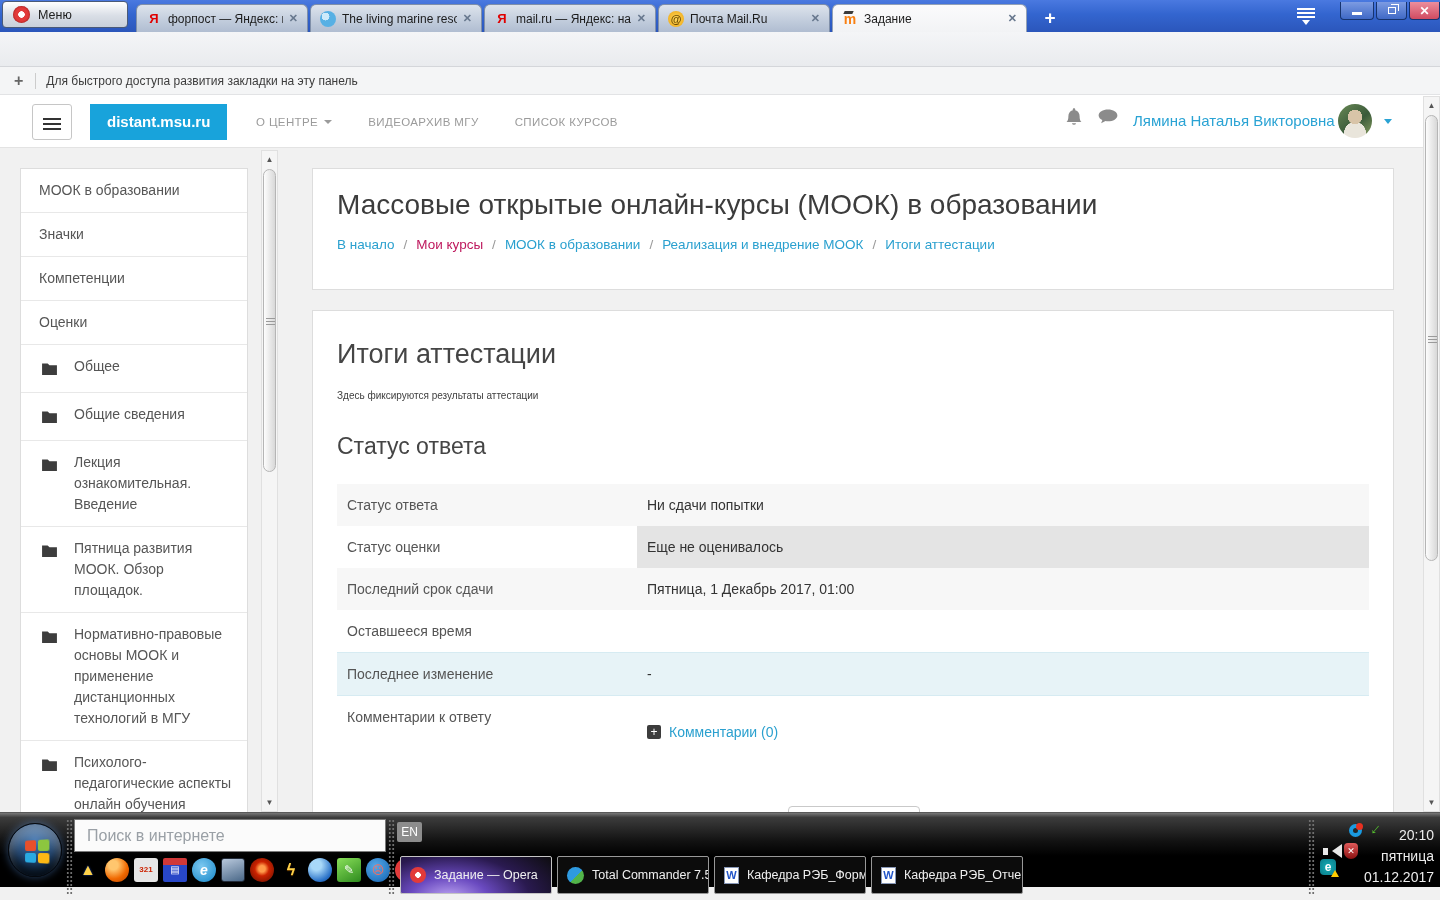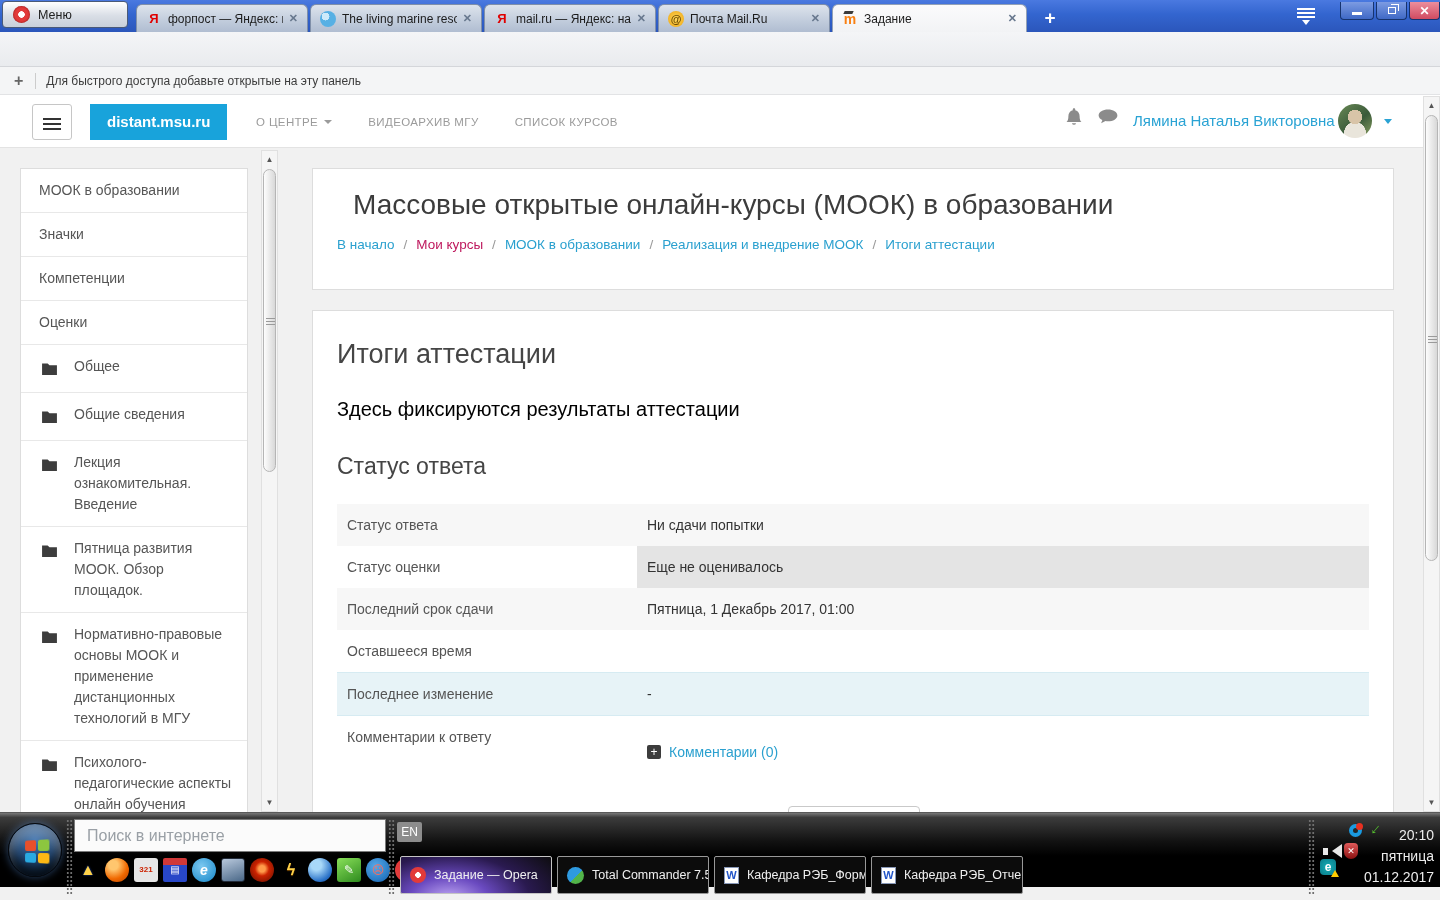--- a/index.html
+++ b/index.html
@@ -113,29 +113,29 @@
   .sb-arrow.up { top:1px; } .sb-arrow.down { bottom:1px; }
   .sb-thumb { position:absolute; left:1px; width:13px; background:linear-gradient(90deg,#fdfdfd,#d8d8d8);
     border:1px solid #b5b5b5; border-radius:7px; }
   .sb-side .sb-thumb { top:18px; height:303px; }
   .sb-page .sb-thumb { top:18px; height:446px; }
   .sb-grip { position:absolute; left:2px; width:9px; height:8px;
     background:repeating-linear-gradient(180deg,#9a9a9a 0 1px,rgba(0,0,0,0) 1px 3px); }
   .sb-side .sb-grip { top:148px; } .sb-page .sb-grip { top:220px; }
 
   .course-card { left:312px; top:168px; width:1082px; height:122px; }
-  .course-title { padding:20px 40px 0; font-size:28px; font-weight:400; color:#3c3c3c; }
+  .course-title { padding:20px 24px 0; font-size:28px; font-weight:400; color:#3c3c3c; }
   .breadcrumb { padding:16px 24px 0; font-size:13.5px; display:flex; gap:9px; flex-wrap:wrap; }
   .crumb.link { color:#2aa0cf; }
   .crumb.plain { color:#be185d; }
   .crumb-sep { color:#999; }
 
   .assign-card { left:312px; top:310px; width:1082px; height:560px; padding:20px 24px; }
   .h-section { font-size:27px; font-weight:400; color:#454545; margin-top:8px; }
-  .desc { font-size:20px; color:#000000; margin-top:28px; }
+  .desc { font-size:10px; color:#404040; margin-top:20px; }
   .h-status { font-size:23px; font-weight:400; color:#454545; margin-top:32px; }
   .status-table { margin-top:24px; font-size:14px; }
   .srow { display:flex; }
   .s-lbl { width:300px; padding:13px 10px; color:#555; }
   .s-val { flex:1; padding:13px 10px; color:#333; }
   .r-striped { background:#f7f7f7; }
   .r-shaded-value .s-val { background:#e4e4e4; }
   .r-overdue .s-val { color:#e0423e; }
   .r-highlight { background:#e7f3f7; border-top:1px solid #d6ebf2; border-bottom:1px solid #d6ebf2; }
   .r-comments .s-val { padding-top:27px; padding-bottom:22px; }
@@ -263,21 +263,21 @@
     <span class="url-sep"></span>
     <span class="url-text"><span>distant.</span><span class="host">msu.ru</span><span>/mod/assign/view.php</span></span>
     <span class="heart-box">♥</span>
   </div>
   <div class="dl-btn">↓</div>
 </div>
 
 <div class="bm-row">
   <span class="bm-plus">+</span>
   <span class="bm-sep"></span>
-  <span class="bm-hint">Для быстрого доступа добавьте открытые на эту панель</span>
+  <span class="bm-hint">Для быстрого доступа развития закладки на эту панель</span>
 </div>
 
 <div class="site-header">
   <div class="hamburger">
       <i></i>
       <i></i>
       <i></i>
     </div>
   <div class="logo">distant.msu.ru</div>
   <div class="site-nav">

